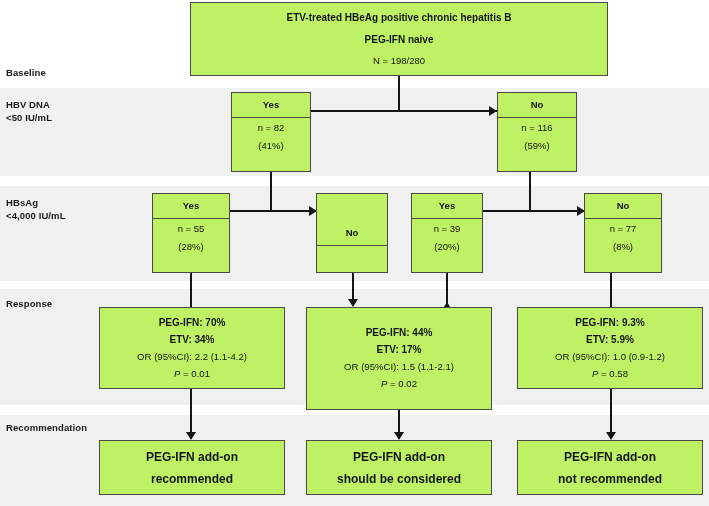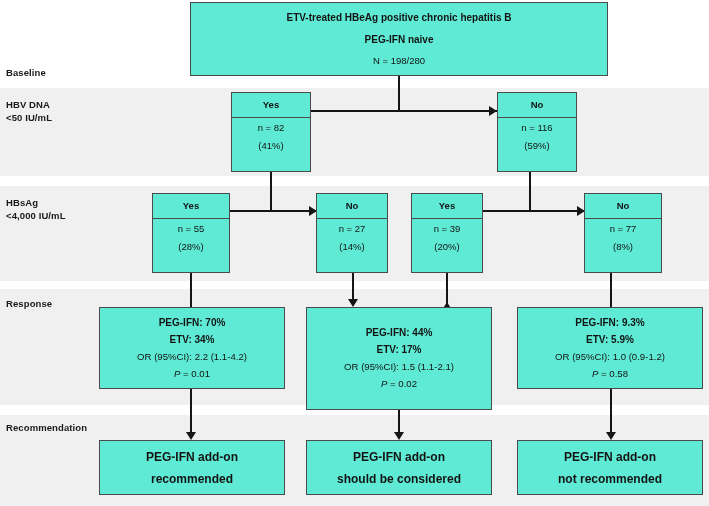--- a/index.html
+++ b/index.html
@@ -41,21 +41,21 @@
   }
   .stage-label .sub {
     display: block;
     font-weight: bold;
   }
 
   
   .node {
     position: absolute;
     z-index: 3;
-    background: #5eead4;
+    background: #bef264;
     border: 1.4px solid #4a4a4a;
     box-sizing: border-box;
     display: flex;
     flex-direction: column;
     align-items: stretch;
     justify-content: center;
   }
   .node .hdr {
     font-size: 9.5px;
     font-weight: bold;
@@ -258,24 +258,20 @@
   <div class="node" style="left:152px; top:193px; width:78px; height:80px;">
     <div class="hdr">Yes</div>
     <div class="body">
       <div class="ln">n = 55</div>
       <div class="ln">(28%)</div>
     </div>
   </div>
 
   <div class="node" style="left:316px; top:193px; width:72px; height:80px;">
     <div class="hdr">No</div>
-    <div class="body">
-      <div class="ln">n = 27</div>
-      <div class="ln">(14%)</div>
-    </div>
   </div>
 
   <div class="node" style="left:411px; top:193px; width:72px; height:80px;">
     <div class="hdr">Yes</div>
     <div class="body">
       <div class="ln">n = 39</div>
       <div class="ln">(20%)</div>
     </div>
   </div>
 

